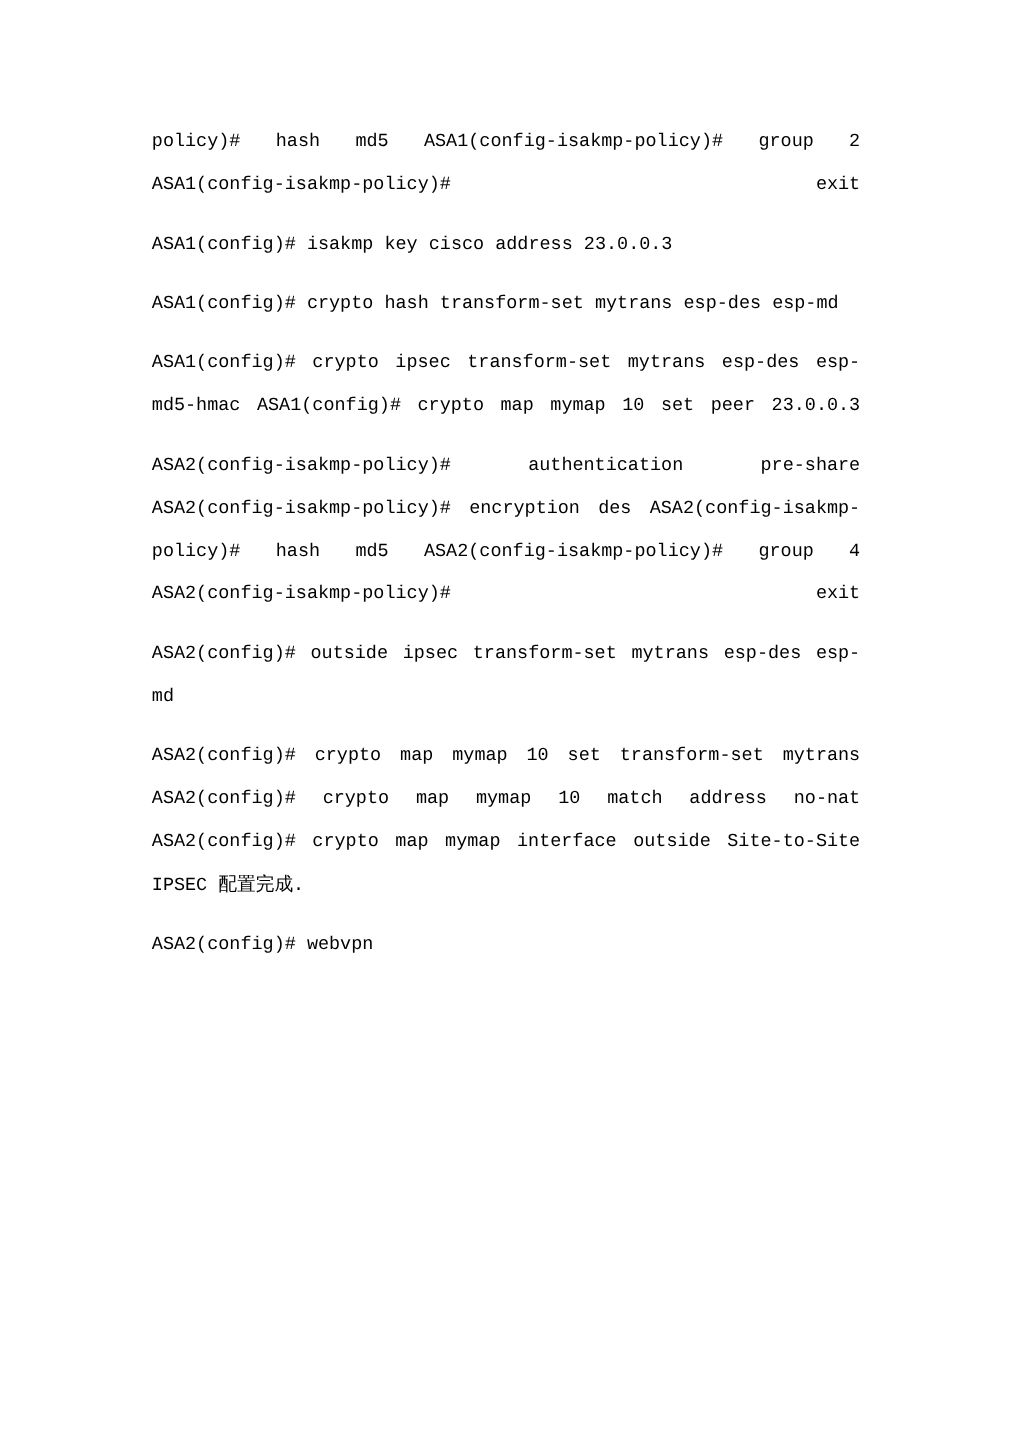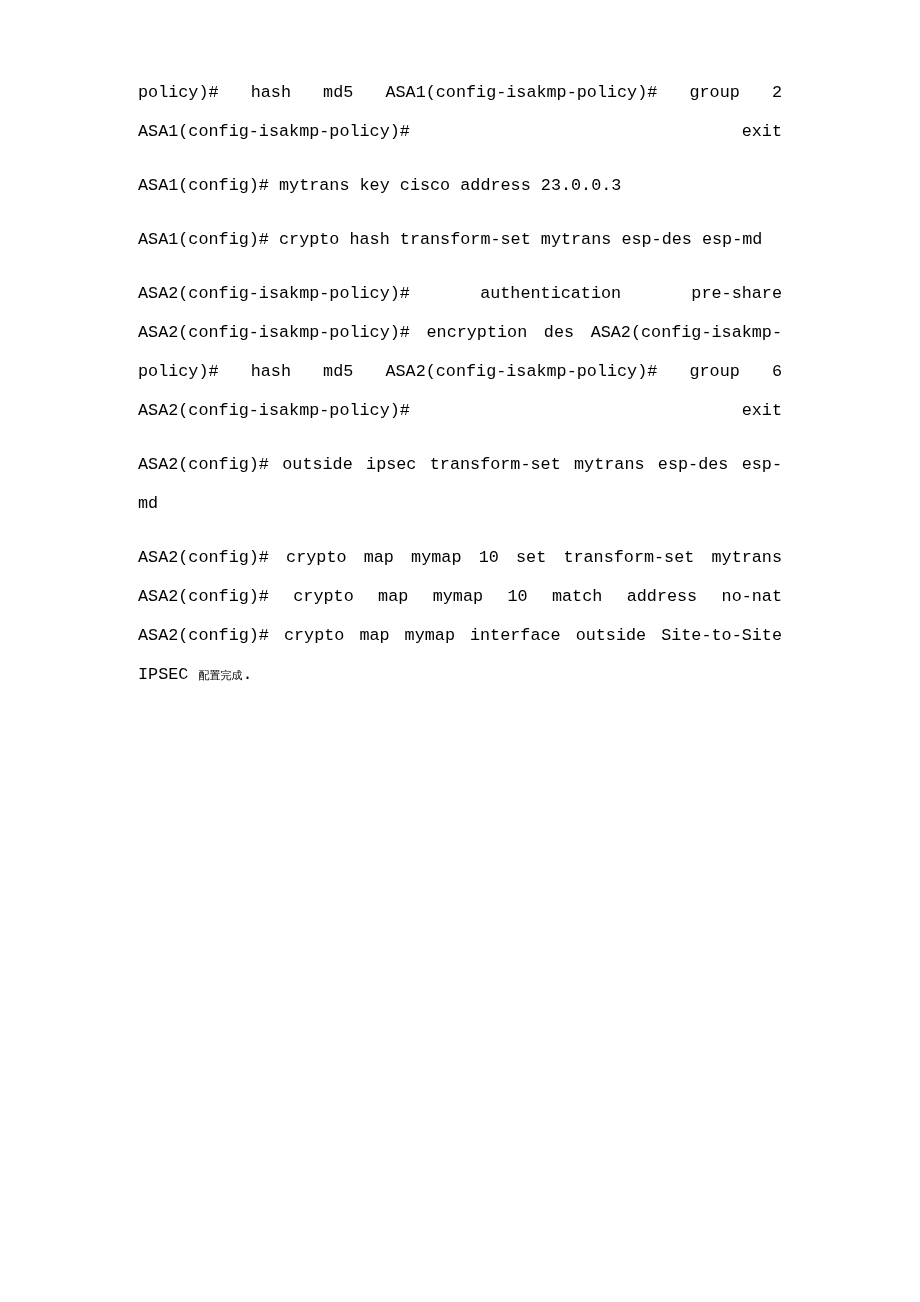--- a/index.html
+++ b/index.html
@@ -15,21 +15,21 @@
     font-family: "Liberation Mono", "DejaVu Sans Mono", monospace;
     color: #000000;
     -webkit-font-smoothing: antialiased;
   }
 
   .page {
     position: relative;
     width: 920px;
     height: 1302px;
     box-sizing: border-box;
-    padding: 73px 138px 0 138px;
+    padding: 110px 138px 0 138px;
     background: #ffffff;
   }
 
   .doc-body {
     width: 644px;
   }
 
   p.para {
     margin: 0 0 15px 0;
     padding: 0;
@@ -49,41 +49,43 @@
   p.para.justify-all {
     text-align-last: justify;
   }
 
   p.para.last-natural {
     text-align-last: left;
   }
 
   .cjk {
     font-family: "DejaVu Sans", "Liberation Sans", sans-serif;
-    font-size: 11px;
+    font-size: 17px;
   }
 </style>
 </head>
 <body>
 
 <div class="page">
   <div class="doc-body">
 
     <p class="para justify-all">policy)#  hash  md5   ASA1(config-isakmp-policy)#  group  2 ASA1(config-isakmp-policy)# exit</p>
 
-    <p class="para last-natural">ASA1(config)# mytrans key cisco address 23.0.0.3</p>
+    <p class="para last-natural">ASA1(config)# isakmp key cisco address 23.0.0.3</p>
 
     <p class="para last-natural">ASA1(config)# crypto hash transform-set mytrans esp-des esp-md</p>
 
+    <p class="para justify-all">ASA1(config)# crypto ipsec transform-set mytrans esp-des esp-md5-hmac  ASA1(config)# crypto map mymap 10 set peer 23.0.0.3</p>
 
 
 
-    <p class="para justify-all">ASA2(config-isakmp-policy)#    authentication    pre-share ASA2(config-isakmp-policy)# encryption des  ASA2(config-isakmp-policy)#  hash  md5   ASA2(config-isakmp-policy)#  group  6 ASA2(config-isakmp-policy)# exit</p>
+    <p class="para justify-all">ASA2(config-isakmp-policy)#    authentication    pre-share ASA2(config-isakmp-policy)# encryption des  ASA2(config-isakmp-policy)#  hash  md5   ASA2(config-isakmp-policy)#  group  4 ASA2(config-isakmp-policy)# exit</p>
 
 
     <p class="para last-natural">ASA2(config)# outside ipsec transform-set mytrans esp-des esp-md</p>
 
 
     <p class="para last-natural"><span>ASA2(config)# crypto map mymap 10 set transform-set mytrans ASA2(config)# crypto map mymap 10 match address no-nat ASA2(config)# crypto map mymap interface outside Site-to-Site IPSEC </span><span class="cjk">配置完成</span><span>.</span></p>
 
+    <p class="para last-natural">ASA2(config)# webvpn</p>
 
   </div>
 </div>
 
 </body></html>

